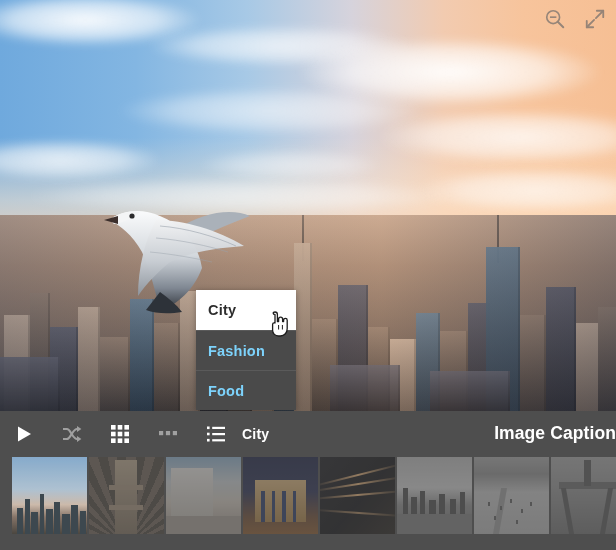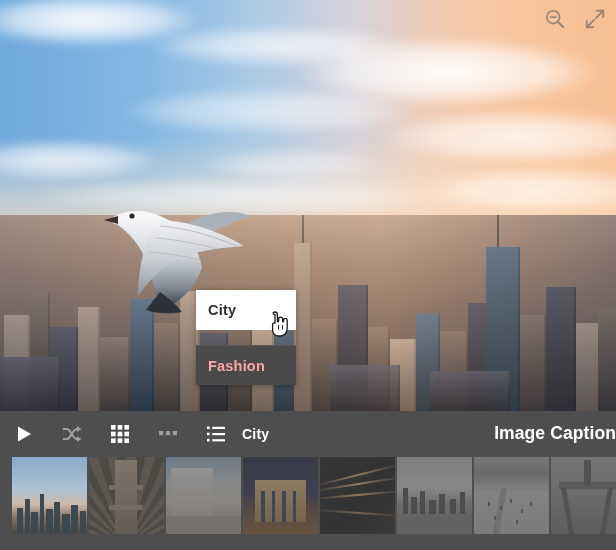--- a/index.html
+++ b/index.html
@@ -126,21 +126,21 @@
   .dd-item {
     height: 40px;
     line-height: 40px;
     padding: 0 0 0 12px;
     font-size: 14.5px;
     font-weight: bold;
     letter-spacing: .2px;
     cursor: pointer;
   }
   .dd-item.active { background: #ffffff; color: #2d2d2d; }
-  .dd-item.idle   { background: #4a4a4a; color: #fca5a5; border-top: 1px solid #5a5a5a; margin-top: 15px; }
+  .dd-item.idle   { background: #4a4a4a; color: #7dd3fc; border-top: 1px solid #5a5a5a; }
   .dd-item.idle:first-of-type { border-top: none; }
 
   
   #cursor {
     position: absolute; left: 268px; top: 310px;
     z-index: 10; pointer-events: none;
   }
 
   
   #toolbar {
@@ -315,20 +315,21 @@
         <path d="M10 21 L3 21 L3 14" fill="none" stroke="#5d6165" stroke-width="2" stroke-linecap="round" stroke-linejoin="round"></path>
         <line x1="21" y1="3" x2="13" y2="11" stroke="#5d6165" stroke-width="2" stroke-linecap="round"></line>
         <line x1="3" y1="21" x2="11" y2="13" stroke="#5d6165" stroke-width="2" stroke-linecap="round"></line>
       </svg>
     </div>
   </div>
 
   <div id="dropdown">
     <div class="dd-item active">City</div>
     <div class="dd-item idle">Fashion</div>
+    <div class="dd-item idle">Food</div>
   </div>
 
   <svg id="cursor" width="22" height="28" viewBox="0 0 22 28">
     <path d="M7,2 C8.4,2 9.4,3.1 9.4,4.4 L9.4,11.6 L10.6,11.6 L10.6,9.2
              C10.6,8.1 11.5,7.2 12.6,7.2 C13.7,7.2 14.6,8.1 14.6,9.2
              L14.6,11.6 L15.6,11.6 L15.6,10.2 C15.6,9.2 16.4,8.4 17.4,8.4
              C18.4,8.4 19.2,9.2 19.2,10.2 L19.2,18.5
              C19.2,22.6 16.6,26 12.3,26 L10.6,26
              C7.2,26 4.6,23.6 4.6,20.2 L4.6,14.6
              C4.6,13.5 5.2,12.8 6.1,12.8 C6.6,12.8 7,13 7,13

